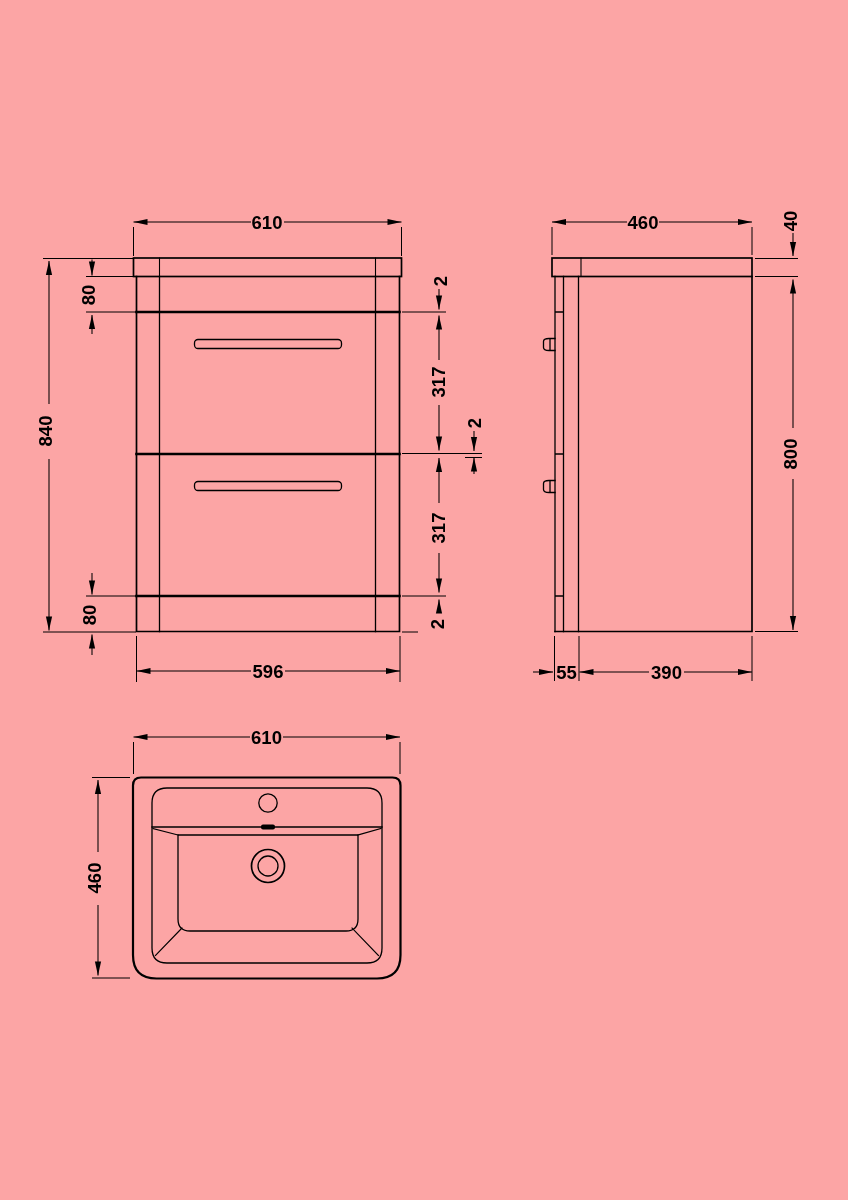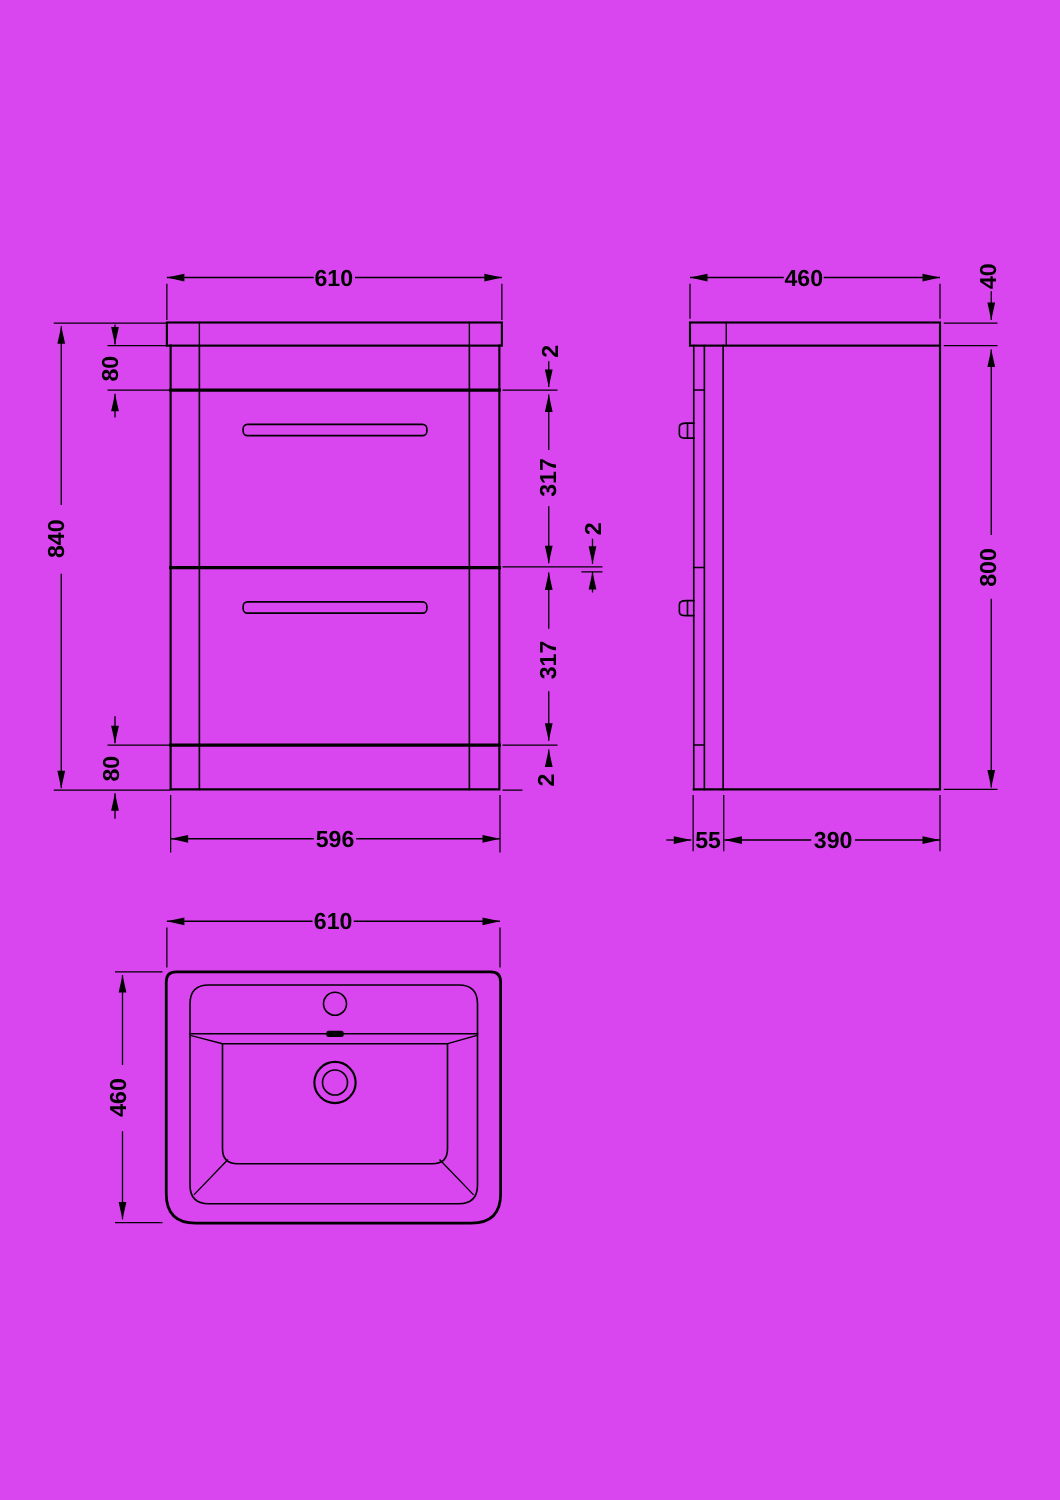--- a/index.html
+++ b/index.html
@@ -1,16 +1,16 @@
 <!DOCTYPE html>
 <html><head>
 <meta charset="utf-8">
 <style>
   html,body{margin:0;padding:0;background:#ffffff;}
-  .page{position:relative;width:848px;height:1200px;background:#d946ef;overflow:hidden;}
+  .page{position:relative;width:848px;height:1200px;background:#fca5a5;overflow:hidden;}
   svg{display:block;}
   .ol{stroke:#000;stroke-width:1.7;fill:none;stroke-linecap:square;}
   .ml{stroke:#000;stroke-width:1.3;fill:none;stroke-linecap:square;}
   .tl{stroke:#000;stroke-width:1.1;fill:none;stroke-linecap:square;}
   .gap{stroke:#000;stroke-width:2.6;fill:none;stroke-linecap:square;}
   .thick{stroke:#000;stroke-width:2.2;fill:none;}
   .dim{stroke:#000;stroke-width:1.05;fill:none;}
   .ext{stroke:#000;stroke-width:1;fill:none;stroke-linecap:butt;}
   text.d{font-family:"Liberation Sans","DejaVu Sans",sans-serif;font-size:18.5px;font-weight:700;fill:#000;text-anchor:middle;dominant-baseline:central;}
 </style>

